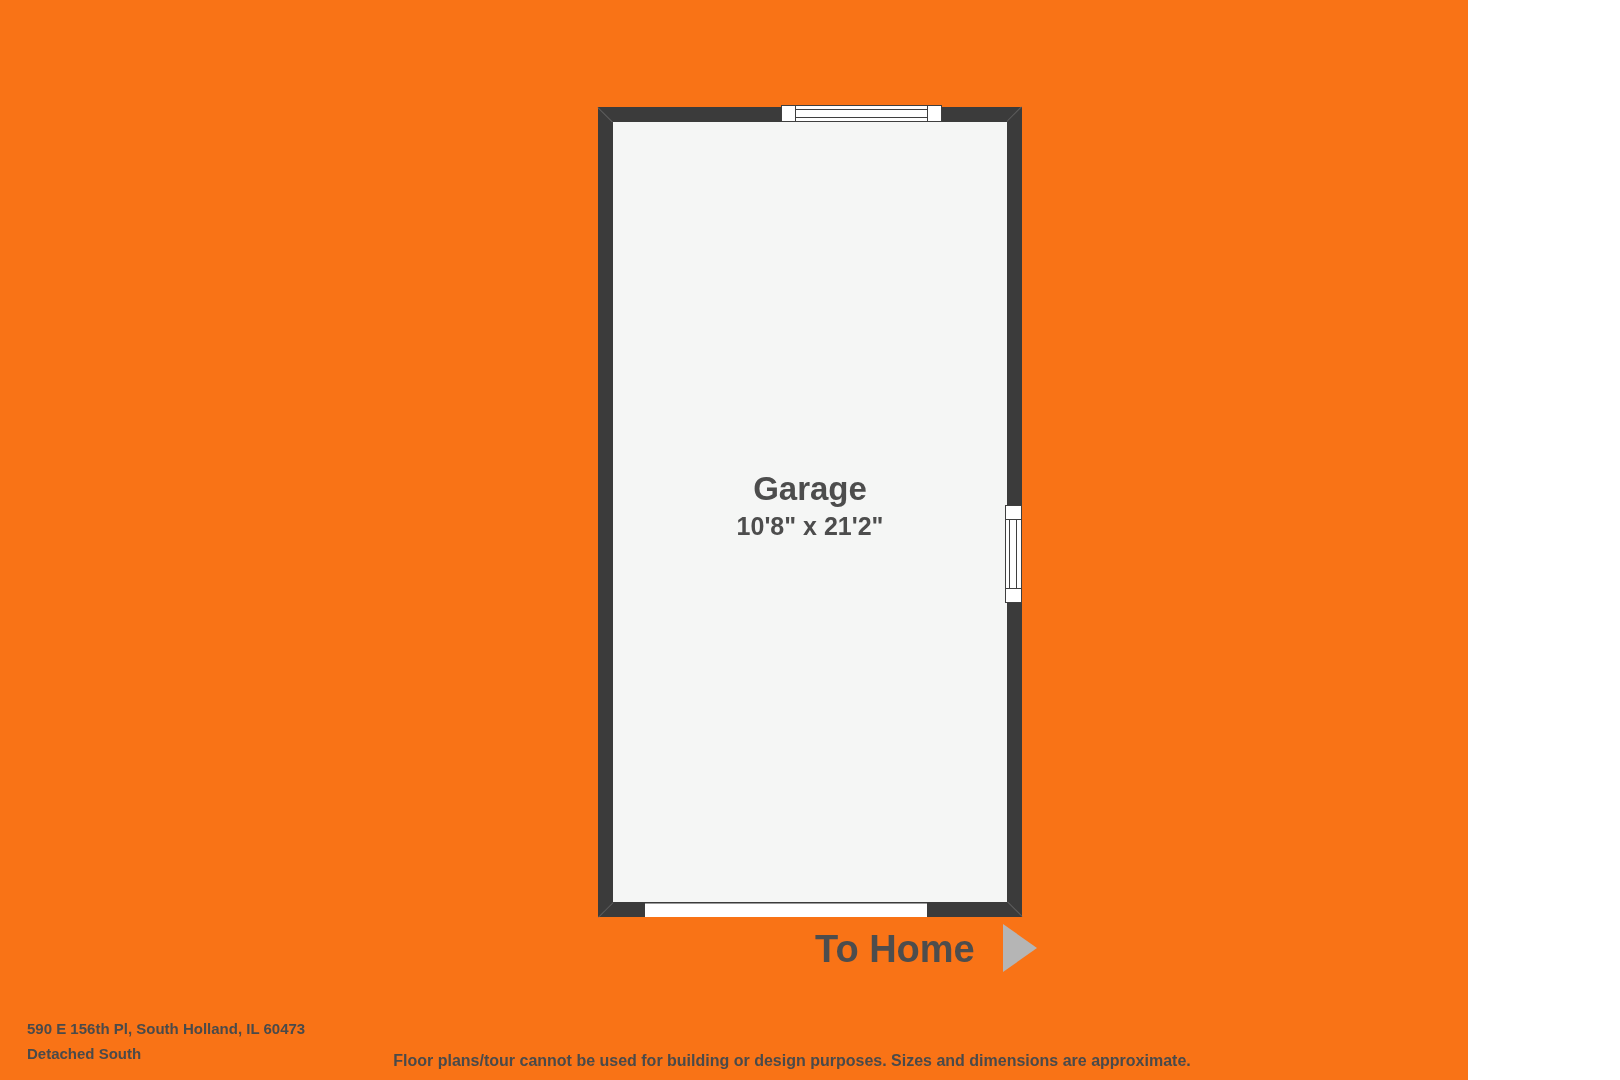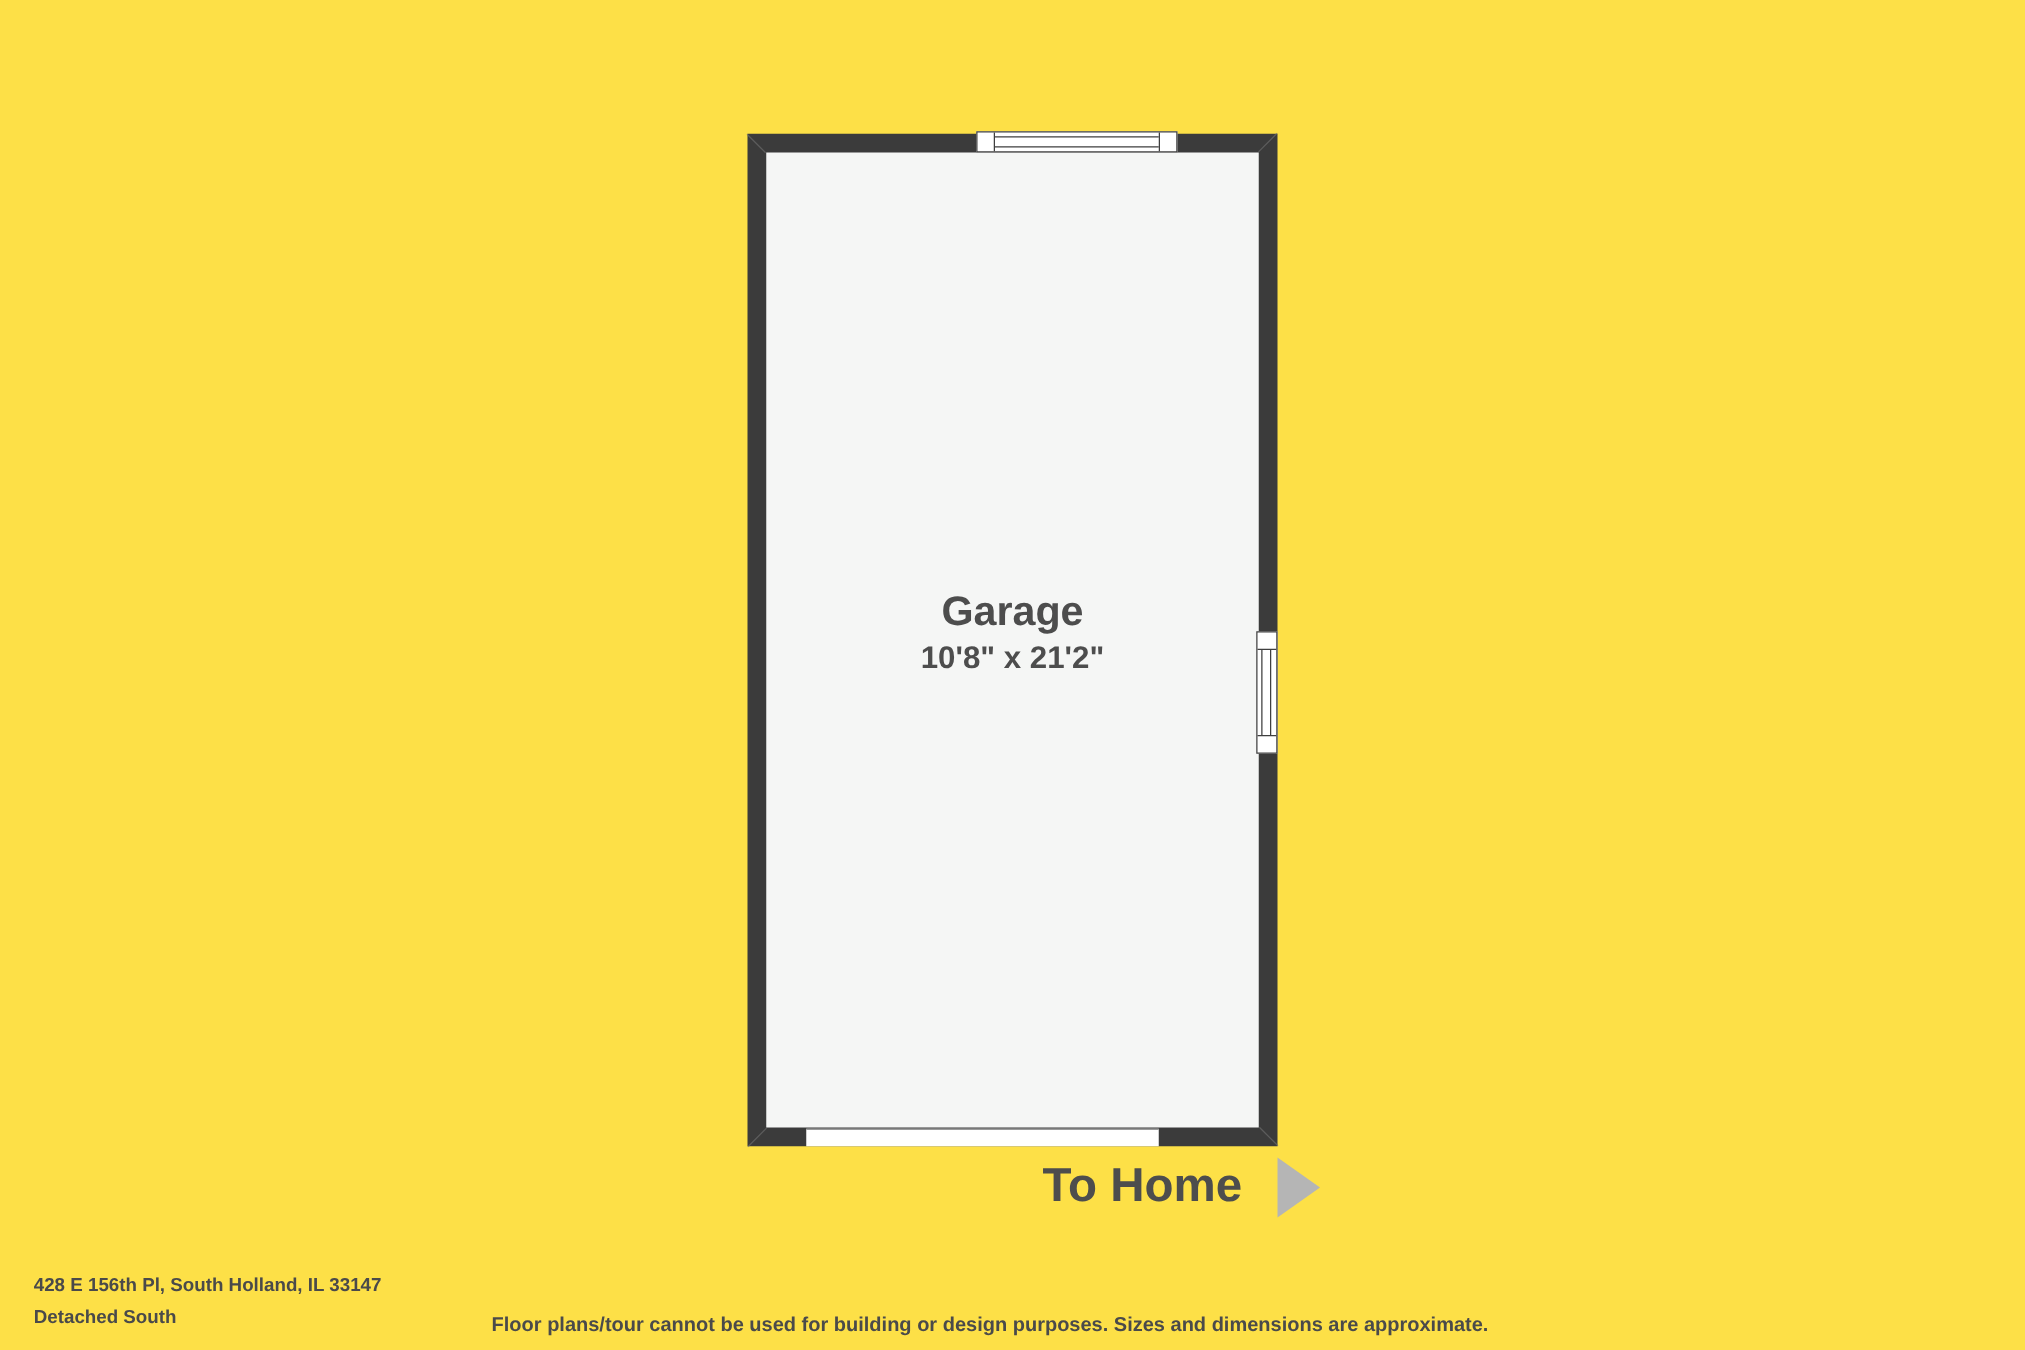--- a/index.html
+++ b/index.html
@@ -3,23 +3,23 @@
 <meta charset="utf-8">
 <style>
   html, body {
     margin: 0;
     padding: 0;
     background: #ffffff;
     font-family: "Liberation Sans", sans-serif;
   }
   #canvas {
     position: relative;
-    width: 1620px;
+    width: 1468px;
     height: 1080px;
-    background: #fde047;
+    background: #f97316;
     overflow: hidden;
   }
 
   
   .plan-outer {
     position: absolute;
     left: 598px;
     top: 107px;
     width: 424px;
     height: 810px;
@@ -133,23 +133,22 @@
     line-height: 30px;
     margin-top: 3px;
   }
 
   
   .to-home {
     position: absolute;
     left: 815px;
     top: 924px;
     display: flex;
-    align-items: flex-end;
+    align-items: flex-start;
     cursor: pointer;
-    margin-left: 19px;
   }
   .to-home-label {
     font-size: 38px;
     font-weight: 700;
     color: #4d4d4d;
     line-height: 50px;
     white-space: nowrap;
   }
   .to-home-arrow {
     width: 0;
@@ -223,17 +222,17 @@
   <div class="room-label">
     <div class="room-name">Garage</div>
     <div class="room-dims">10'8" x 21'2"</div>
   </div>
 
   <div class="to-home">
     <span class="to-home-label">To Home</span>
     <span class="to-home-arrow"></span>
   </div>
 
-  <div class="footer-address">428 E 156th Pl, South Holland, IL 33147</div>
+  <div class="footer-address">590 E 156th Pl, South Holland, IL 60473</div>
   <div class="footer-subtitle">Detached South</div>
   <div class="footer-disclaimer">Floor plans/tour cannot be used for building or design purposes. Sizes and dimensions are approximate.</div>
 
 </div>
 
 </body></html>

